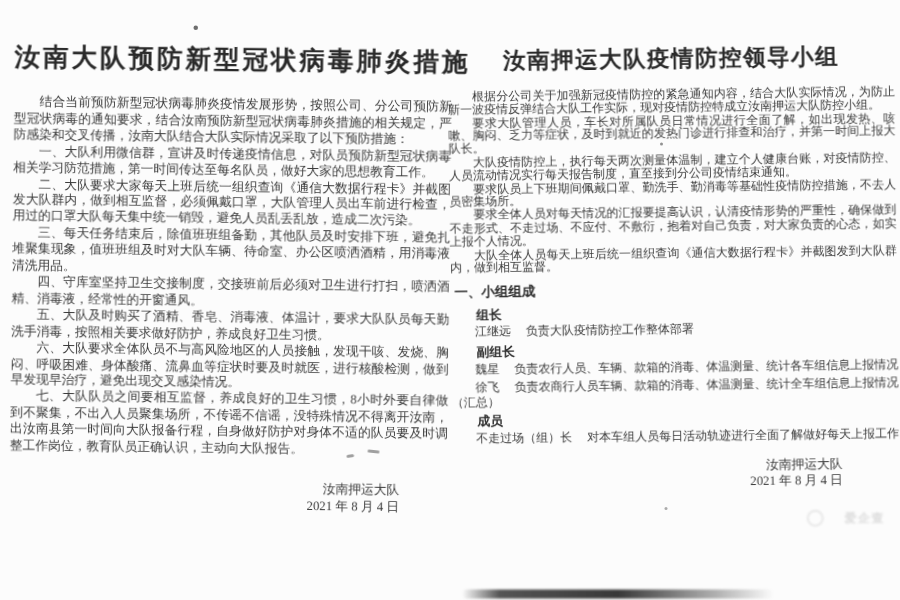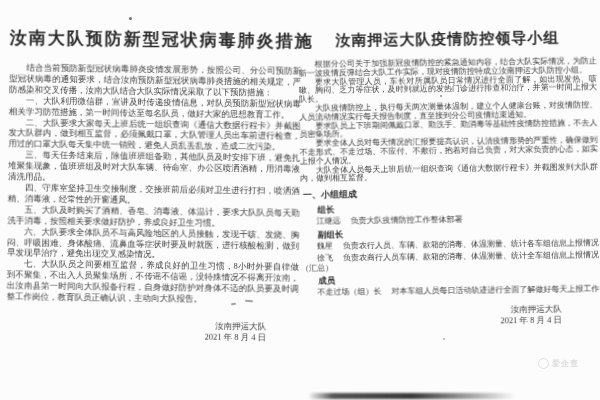--- a/index.html
+++ b/index.html
@@ -39,22 +39,22 @@
   .role-line{
     font-size:8px;line-height:9.8px;margin:0 0 2px;text-indent:2em;
     text-align:justify;text-justify:inter-ideograph;
   }
   .r-name{margin-right:10px;}
   .sig{font-size:8.5px;line-height:11px;text-align:right;margin:0;}
   .sig-block-l{margin-top:16px;padding-right:32px;}
   .sig-block-r{margin-top:9px;padding-right:38px;}
 
   .watermark{
-    position:absolute;left:538px;top:358px;display:flex;align-items:center;
-    gap:3px;opacity:.45;filter:blur(0.7px);
+    position:absolute;left:538px;top:340px;display:flex;align-items:center;
+    gap:14px;opacity:.45;filter:blur(0.7px);
   }
   .wm-icon{
     width:9px;height:9px;border:1.5px solid #bdbdbd;border-radius:50%;
     display:inline-block;
   }
   .wm-text{font-size:8px;color:#b5b5b5;letter-spacing:1px;font-weight:bold;}
 
   .scan-bar{
     position:absolute;left:308px;top:393px;width:208px;height:6px;
     border-radius:3px;filter:blur(0.8px);

